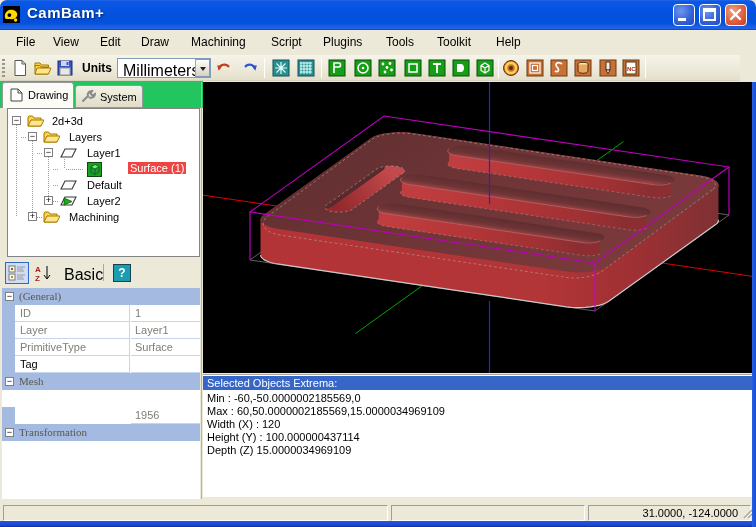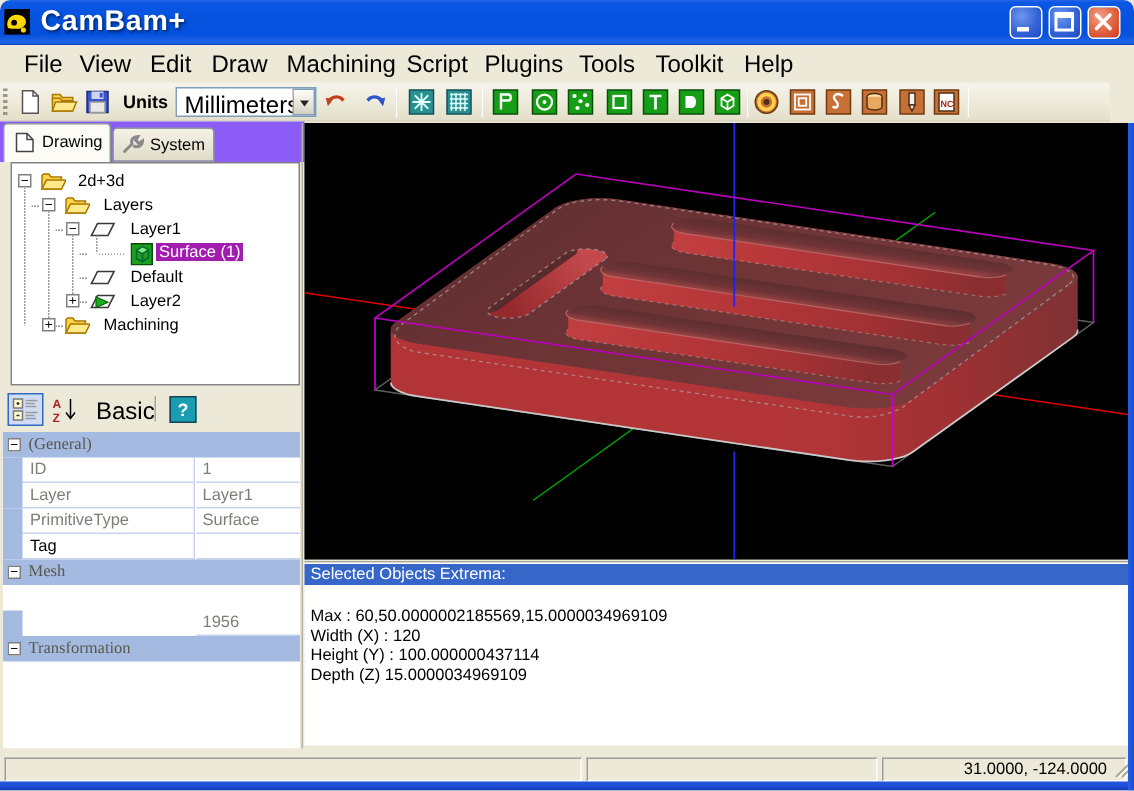--- a/index.html
+++ b/index.html
@@ -5,58 +5,58 @@
 * { margin:0; padding:0; box-sizing:border-box; }
 html,body { width:756px; height:527px; overflow:hidden; }
 body { position:relative; background:#ece9d8; font-family:"Liberation Sans",sans-serif; }
 .abs { position:absolute; }
 
 
 #titlebar { left:0; top:0; width:756px; height:30px;
   background:linear-gradient(180deg,#2767e9 0%,#0c58e6 5%,#0452dd 40%,#0351dc 76%,#1b5fe3 90%,#2161e6 95%,#0844b4 100%);
   border-radius:7px 7px 0 0; }
 #title-ic { left:3px; top:6px; width:17px; height:17px; background:#000; }
-#title-txt { left:27px; top:4px; color:#fff; font-size:19px; font-weight:bold; letter-spacing:0.5px;
+#title-txt { left:27px; top:4px; color:#fff; font-size:15px; font-weight:bold; letter-spacing:0.5px;
   text-shadow:1px 1px 2px #00256e; }
 .wbtn { top:4px; width:22px; height:22px; border-radius:4px; border:1px solid #fff;
   color:#fff; }
 #btn-min { left:673px; background:radial-gradient(circle at 35% 30%,#6f96ef 0%,#3564d6 55%,#1d49c8 100%); }
 #btn-max { left:699px; background:radial-gradient(circle at 35% 30%,#6f96ef 0%,#3564d6 55%,#1d49c8 100%); }
 #btn-cls { left:725px; background:radial-gradient(circle at 35% 30%,#f1a387 0%,#e36b4a 45%,#ce3a1b 100%); }
 
 
 #menubar { left:0; top:30px; width:756px; height:25px; background:#ece9d8; }
-.mi { position:absolute; top:5px; font-size:16px; color:#000; }
+.mi { position:absolute; top:5px; font-size:12px; color:#000; }
 
 
 #toolbar { left:0; top:55px; width:740px; height:26px;
   background:linear-gradient(180deg,#f6f4ea 0%,#ece9d8 60%,#e3dfca 100%);
   border-bottom:1px solid #d8d4bf; }
 .tsep { position:absolute; top:3px; width:1px; height:20px; background:#c9c5b2; border-right:1px solid #fff; }
 .grip { position:absolute; top:4px; width:3px; height:18px;
   background:repeating-linear-gradient(180deg,#9a9689 0 2px,transparent 2px 4px); }
 #unitslbl { left:82px; top:6px; font-size:12px; font-weight:bold; }
 #unitsbox { left:117px; top:3px; width:94px; height:20px; background:#fff; border:1px solid #7f9db9; }
 #unitsbox span { position:absolute; left:5px; top:3px; font-size:16px; }
 #unitsarrow { left:195px; top:4px; width:15px; height:18px; background:linear-gradient(180deg,#fdfdfb,#d6d2c2); border:1px solid #7f9db9; border-left:1px solid #aca899; }
 #unitsarrow:after { content:""; position:absolute; left:4px; top:7px; border:3.5px solid transparent; border-top:4.5px solid #222; }
 .ticon { position:absolute; top:4px; width:18px; height:18px; }
 
 
-#tabs { left:0; top:81px; width:203px; height:27px; background:#8b5cf6; }
+#tabs { left:0; top:81px; width:203px; height:27px; background:#22c55e; }
 .tab { position:absolute; font-size:11px; }
 #tab1 { left:2px; top:1px; width:72px; height:26px; background:#fcfbf6; border:1px solid #919b9c; border-bottom:none; border-radius:3px 3px 0 0; z-index:2; }
 #tab2 { left:75px; top:4px; width:68px; height:23px; background:linear-gradient(180deg,#f4f2e6,#e0dcc8); border:1px solid #919b9c; border-radius:3px 3px 0 0; }
 .tablbl { position:absolute; top:6px; font-size:11px; }
 
 
 #treebox { left:7px; top:108px; width:193px; height:149px; background:#fff; border:1px solid #838383; }
 .pm { position:absolute; width:9px; height:9px; background:#fff; border:1px solid #808080; font-size:9px; line-height:7px; text-align:center; color:#000; }
 .tlbl { position:absolute; top:1px; font-size:11px; }
-.sel { background:#a21caf; color:#fff; padding:0 2px; }
+.sel { background:#ef4444; color:#fff; padding:0 2px;margin-left:24px; }
 
 
 #ptools { left:0; top:258px; width:203px; height:30px; background:#ece9d8; }
 #pcat { left:5px; top:4px; width:24px; height:22px; background:#cfdcf3; border:1px solid #316ac5; }
 #psort { left:34px; top:6px; width:20px; height:18px; }
 #pbasic { left:64px; top:8px; font-size:16px; }
 #psep { left:103px; top:6px; width:1px; height:17px; background:#aca899; }
 #phelp { left:113px; top:6px; width:18px; height:18px; background:#1a9db0; border:1px solid #16414e; color:#fff; font-weight:bold; font-size:12px; text-align:center; line-height:17px; }
 
 
@@ -433,20 +433,21 @@
 <line x1="286.50" y1="219" x2="286.50" y2="291" stroke="#2222ee" stroke-width="1.2"></line>
 <polygon points="181.0,34.0 526.0,85.0 392.0,181.0 47.0,130.0" fill="none" stroke="#bb00bb" stroke-width="1.1"></polygon>
 <line x1="47.0" y1="130.0" x2="47.0" y2="178.0" stroke="#cc00cc" stroke-width="1.1"></line>
 <line x1="392.0" y1="181.0" x2="392.0" y2="229.0" stroke="#cc00cc" stroke-width="1.1"></line>
 <line x1="526.0" y1="85.0" x2="526.0" y2="133.0" stroke="#cc00cc" stroke-width="1.1"></line>
 </svg>
 </div>
 
 <div class="abs" id="infobox">
 <div id="infohdr">Selected Objects Extrema:</div>
+<div class="iline" style="top:17px">Min : -60,-50.0000002185569,0</div>
 <div class="iline" style="top:30px">Max : 60,50.0000002185569,15.0000034969109</div>
 <div class="iline" style="top:43px">Width (X) : 120</div>
 <div class="iline" style="top:56px">Height (Y) : 100.000000437114</div>
 <div class="iline" style="top:69px">Depth (Z) 15.0000034969109</div>
 </div>
 
 <div class="abs" id="statusbar">
 <div class="seg" style="left:3px;width:385px"></div>
 <div class="seg" style="left:391px;width:194px"></div>
 <div class="seg" style="left:588px;width:163px"></div>

